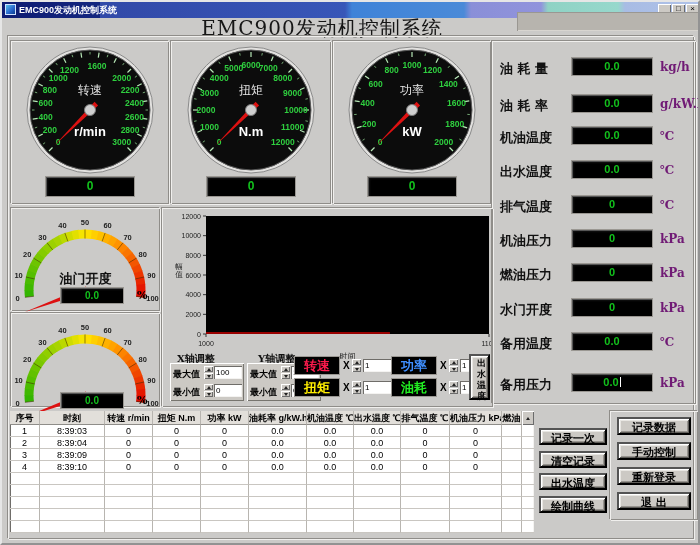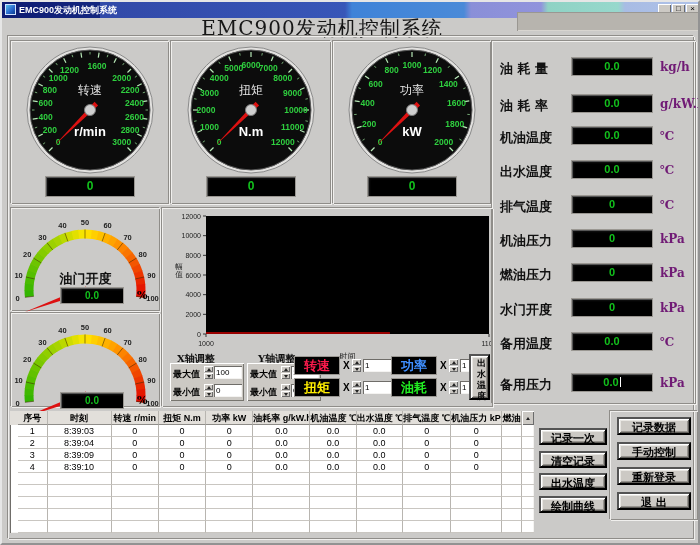--- a/index.html
+++ b/index.html
@@ -50,21 +50,21 @@
   
   .mult-box{position:absolute;width:44px;height:17px;background:#000;text-align:center;font-weight:bold;
     font-size:13px;line-height:17px;box-shadow:0 0 0 1px #9a9792;font-family:"DejaVu Serif",serif;}
   .mult-x{position:absolute;font-size:10px;font-weight:bold;}
   .mult-input{position:absolute;width:30px;height:13px;border:0;box-sizing:border-box;background:#fff;
     box-shadow:inset 1px 1px 0 #6f6d69,inset -1px -1px 0 #f4f3f1;font-size:8px;padding:0 2px;}
   #save-btn{left:467px;top:352px;width:21px;height:46px;font-size:9px;line-height:11px;padding-top:2px;}
   
   #rec-table{position:absolute;left:8px;top:409px;width:524px;background:#fff;
     box-shadow:inset 1px 1px 0 #6f6d69,inset -1px -1px 0 #f4f3f1;font-size:9px;}
-  .t-row{display:flex;height:12px;padding-left:8px;}
+  .t-row{display:flex;height:12px;}
   .t-row.head{height:14px;background:#e2dfda;font-weight:bold;}
   .t-cell{border-right:1px solid #b8b5b0;border-bottom:1px solid #c9c6c1;box-sizing:border-box;
     text-align:center;overflow:hidden;white-space:nowrap;line-height:12px;}
   .head .t-cell{line-height:14px;border-bottom:1px solid #8f8d89;}
   .t-scroll{width:12px;background:#ccc9c4;box-shadow:inset 1px 1px 0 #fff,inset -1px -1px 0 #6b6b6b;
     display:flex;align-items:center;justify-content:center;}
   
   .dial-display{position:absolute;width:88px;height:19px;font-size:12px;line-height:19px;}
   svg text{font-family:"Liberation Sans",sans-serif;}
 </style>

